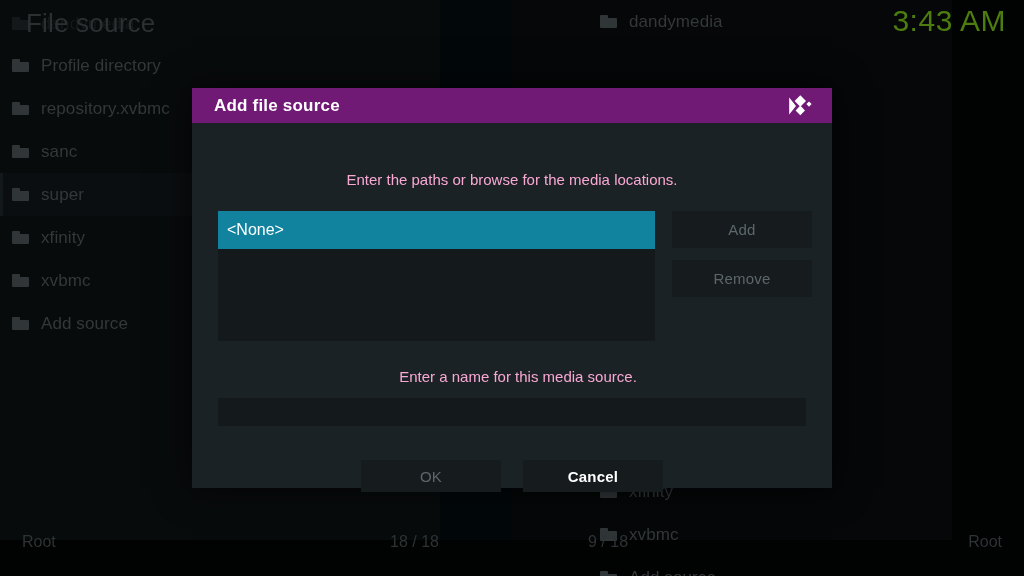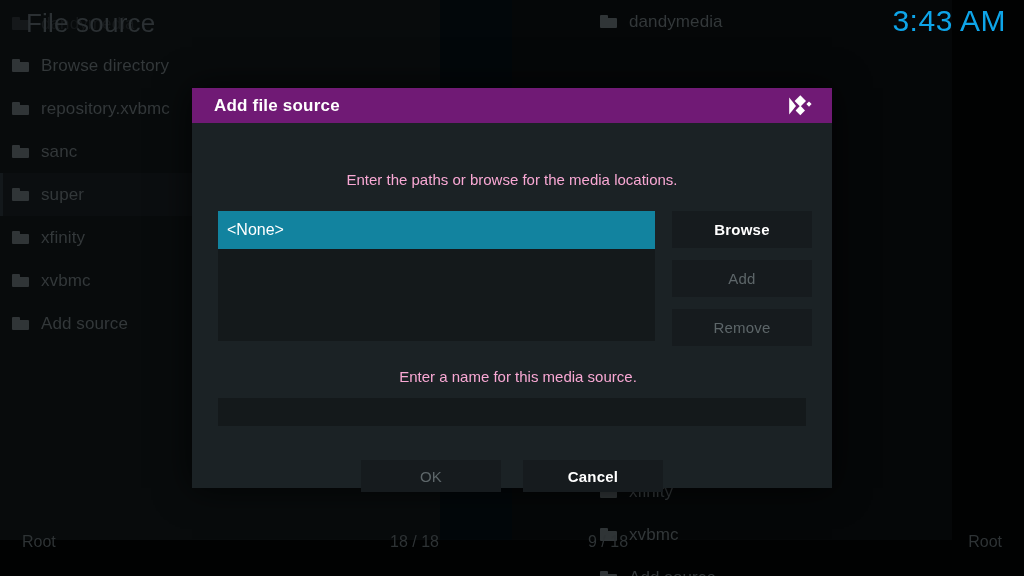--- a/index.html
+++ b/index.html
@@ -56,21 +56,21 @@
     letter-spacing: 0.2px;
     white-space: nowrap;
   }
 
   .clock {
     position: absolute;
     right: 18px;
     top: 4px;
     font-size: 30px;
     font-weight: 300;
-    color: #0ea5e9;
+    color: #4d7c0f;
     letter-spacing: 0.5px;
     white-space: nowrap;
   }
 
   
   .bg-list { position: absolute; }
   .bg-list.left { left: 0; top: 44px; width: 440px; }
   .bg-list.right { left: 588px; top: 0px; width: 364px; }
 
   .bg-row {
@@ -269,21 +269,21 @@
         <span class="lbl">dandymedia</span>
       </div>
     </div>
 
     <div class="window-title">File source</div>
     <div class="clock">3:43 AM</div>
 
     <div class="bg-list left">
       <div class="bg-row">
         <span class="ico"></span>
-        <span class="lbl">Browse directory</span>
+        <span class="lbl">Profile directory</span>
       </div>
       <div class="bg-row">
         <span class="ico"></span>
         <span class="lbl">repository.xvbmc</span>
       </div>
       <div class="bg-row">
         <span class="ico"></span>
         <span class="lbl">sanc</span>
       </div>
       <div class="bg-row selected">
@@ -350,21 +350,20 @@
 
     <div class="dialog-body">
 
       <div class="hint hint-paths">Enter the paths or browse for the media locations.</div>
 
       <div class="path-list">
         <div class="path-item selected">&lt;None&gt;</div>
       </div>
 
       <div class="side-buttons">
-        <button class="btn enabled">Browse</button>
         <button class="btn disabled">Add</button>
         <button class="btn disabled">Remove</button>
       </div>
 
       <div class="hint hint-name">Enter a name for this media source.</div>
 
       <input class="name-input" type="text" placeholder="" style="">
 
       <div class="footer-buttons">
         <button class="btn disabled">OK</button>

